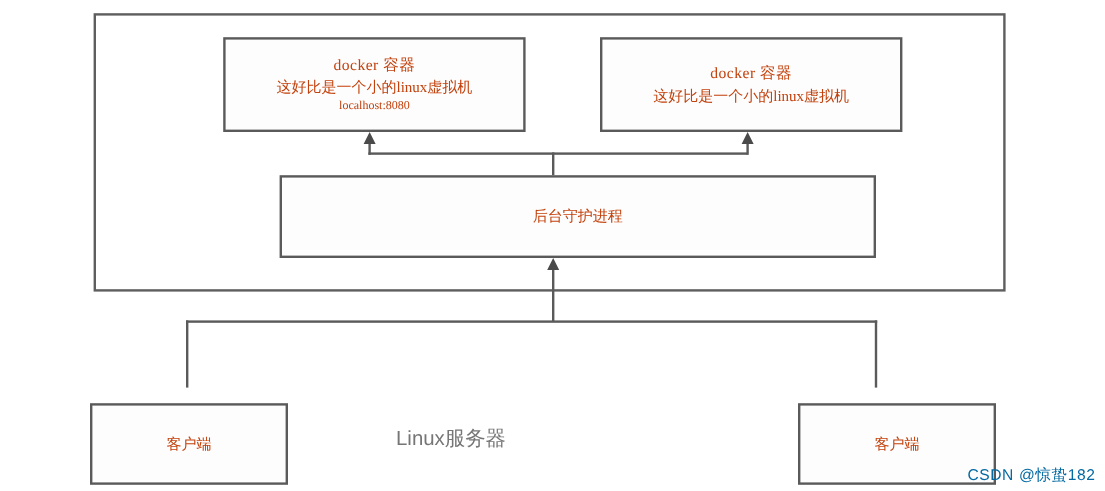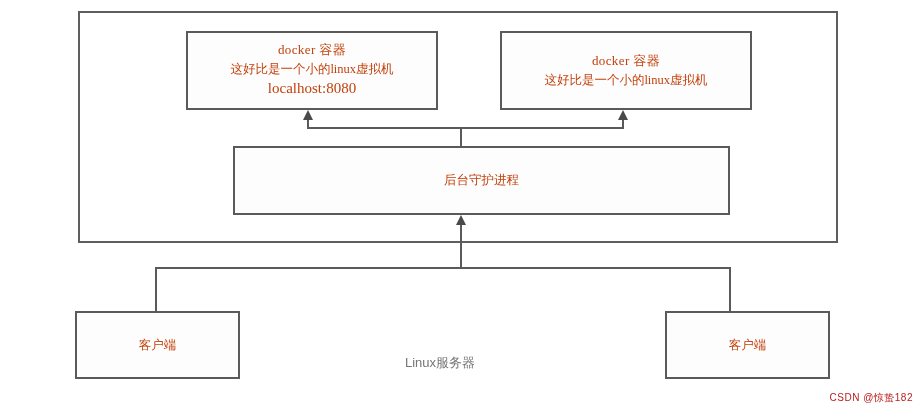--- a/index.html
+++ b/index.html
@@ -48,49 +48,49 @@
   
   .container-box {
     width: 252px;
     height: 79px;
     top: 31px;
   }
   #container-left  { left: 186px; }
   #container-right { left: 500px; }
   .container-box .title { font-size: 13px; letter-spacing: .4px; }
   .container-box .desc  { font-size: 12.5px; }
-  .container-box .addr  { font-size: 15px; }
+  .container-box .addr  { font-size: 10px; }
 
   
   #daemon-box {
     left: 233px;
     top: 146px;
     width: 497px;
     height: 69px;
     font-size: 12.5px;
   }
 
   
   .client-box {
     width: 165px;
     height: 68px;
-    top: 311px;
+    top: 336px;
     font-size: 12.5px;
   }
   #client-left  { left: 75px; }
   #client-right { left: 665px; }
 
   
   #server-label {
     position: absolute;
     left: 330px;
     top: 354px;
     width: 220px;
-    text-align: center;
-    font-size: 13px;
+    text-align: left;
+    font-size: 17px;
     color: #767676;
     white-space: nowrap;
   }
 
   
   .conn-h, .conn-v {
     position: absolute;
     background: #5a5a5a;
   }
   .conn-h { height: 2px; }
@@ -104,22 +104,22 @@
     border-left: 5px solid transparent;
     border-right: 5px solid transparent;
     border-bottom: 10px solid #4a4a4a;
   }
 
   
   #watermark {
     position: absolute;
     right: 8px;
     bottom: 4px;
-    font-size: 10px;
-    color: #b91c1c;
+    font-size: 13px;
+    color: #0369a1;
     letter-spacing: .5px;
     white-space: nowrap;
     user-select: none;
   }
 </style>
 </head>
 <body>
 
 <div id="canvas">
 

